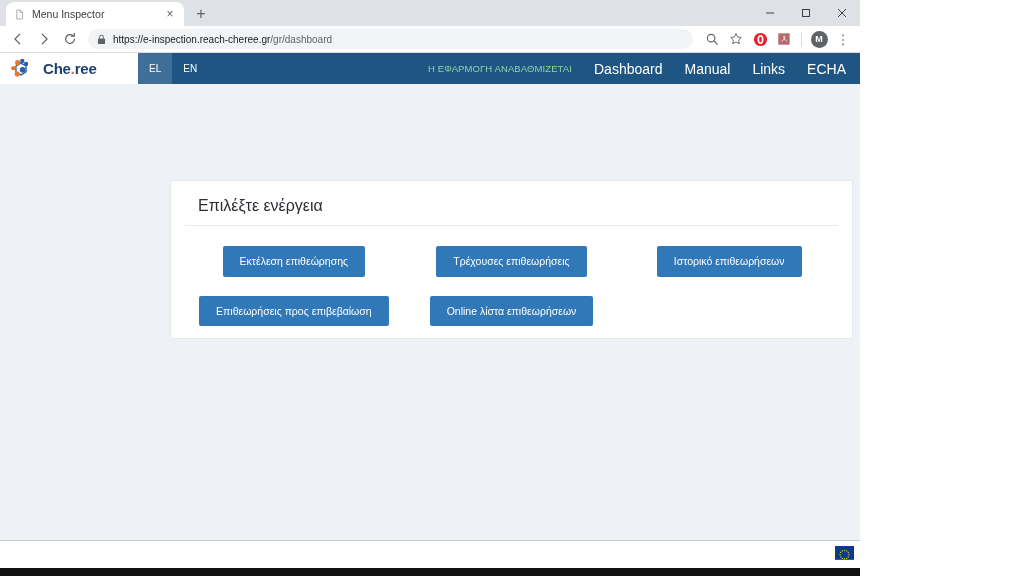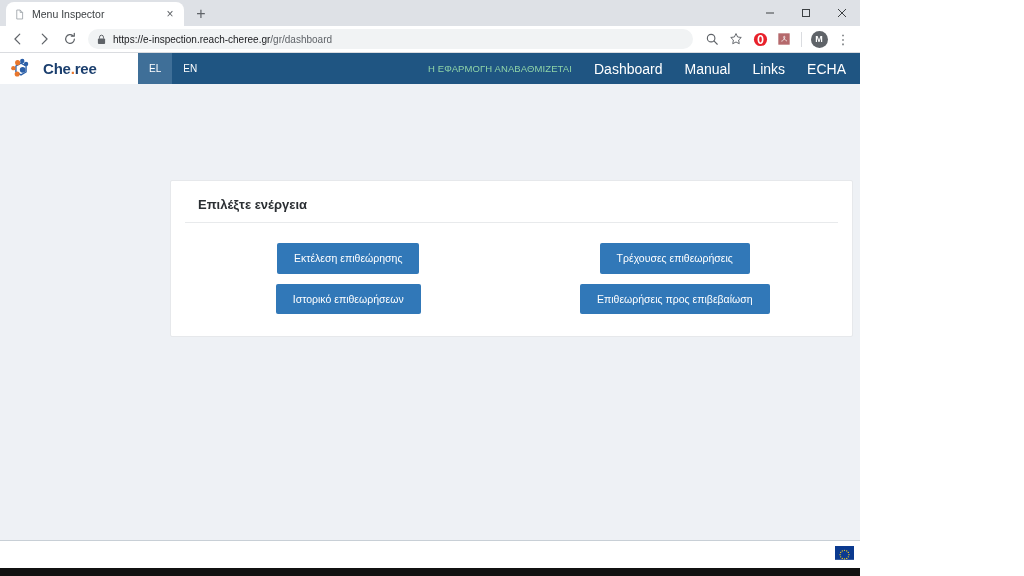--- a/index.html
+++ b/index.html
@@ -119,26 +119,26 @@
 
   .card {
     position: absolute; left: 170px; top: 96px;
     width: 683px;
     background: #ffffff;
     border: 1px solid #e6e8eb;
     border-radius: 2px;
     padding: 16px 14px 12px 14px;
   }
   .card-title {
-    font-size: 13px; font-weight: bold; color: #2b2f33;
+    font-size: 16px; font-weight: normal; color: #2b2f33;
     padding: 0 0 10px 13px;
   }
   .card-divider { height: 1px; background: #e8eaec; margin: 0 0 20px 0; }
 
-  .btn-grid { display: grid; grid-template-columns: repeat(2, 1fr); row-gap: 10px; }
+  .btn-grid { display: grid; grid-template-columns: repeat(3, 1fr); row-gap: 19px; }
   .btn-cell { display: flex; justify-content: center; }
   .btn-cell.empty { }
   .action-btn {
     background: #3178b8;
     color: #ffffff;
     font-size: 10.5px;
     border: none;
     padding: 10px 17px;
     border-radius: 2px;
     white-space: nowrap;
@@ -301,20 +301,23 @@
             <button class="action-btn">Εκτέλεση επιθεώρησης</button>
           </div>
           <div class="btn-cell">
             <button class="action-btn">Τρέχουσες επιθεωρήσεις</button>
           </div>
           <div class="btn-cell">
             <button class="action-btn">Ιστορικό επιθεωρήσεων</button>
           </div>
           <div class="btn-cell">
             <button class="action-btn">Επιθεωρήσεις προς επιβεβαίωση</button>
+          </div>
+          <div class="btn-cell">
+            <button class="action-btn">Online λίστα επιθεωρήσεων</button>
           </div>
           <div class="btn-cell empty"></div>
         </div>
       </div>
 
       <div class="footer">
         <span class="eu-flag">
           <svg width="19" height="13" viewBox="0 0 30 20">
             <rect width="30" height="20" fill="#0b3a8f"></rect>
             <g fill="#ffd617">

